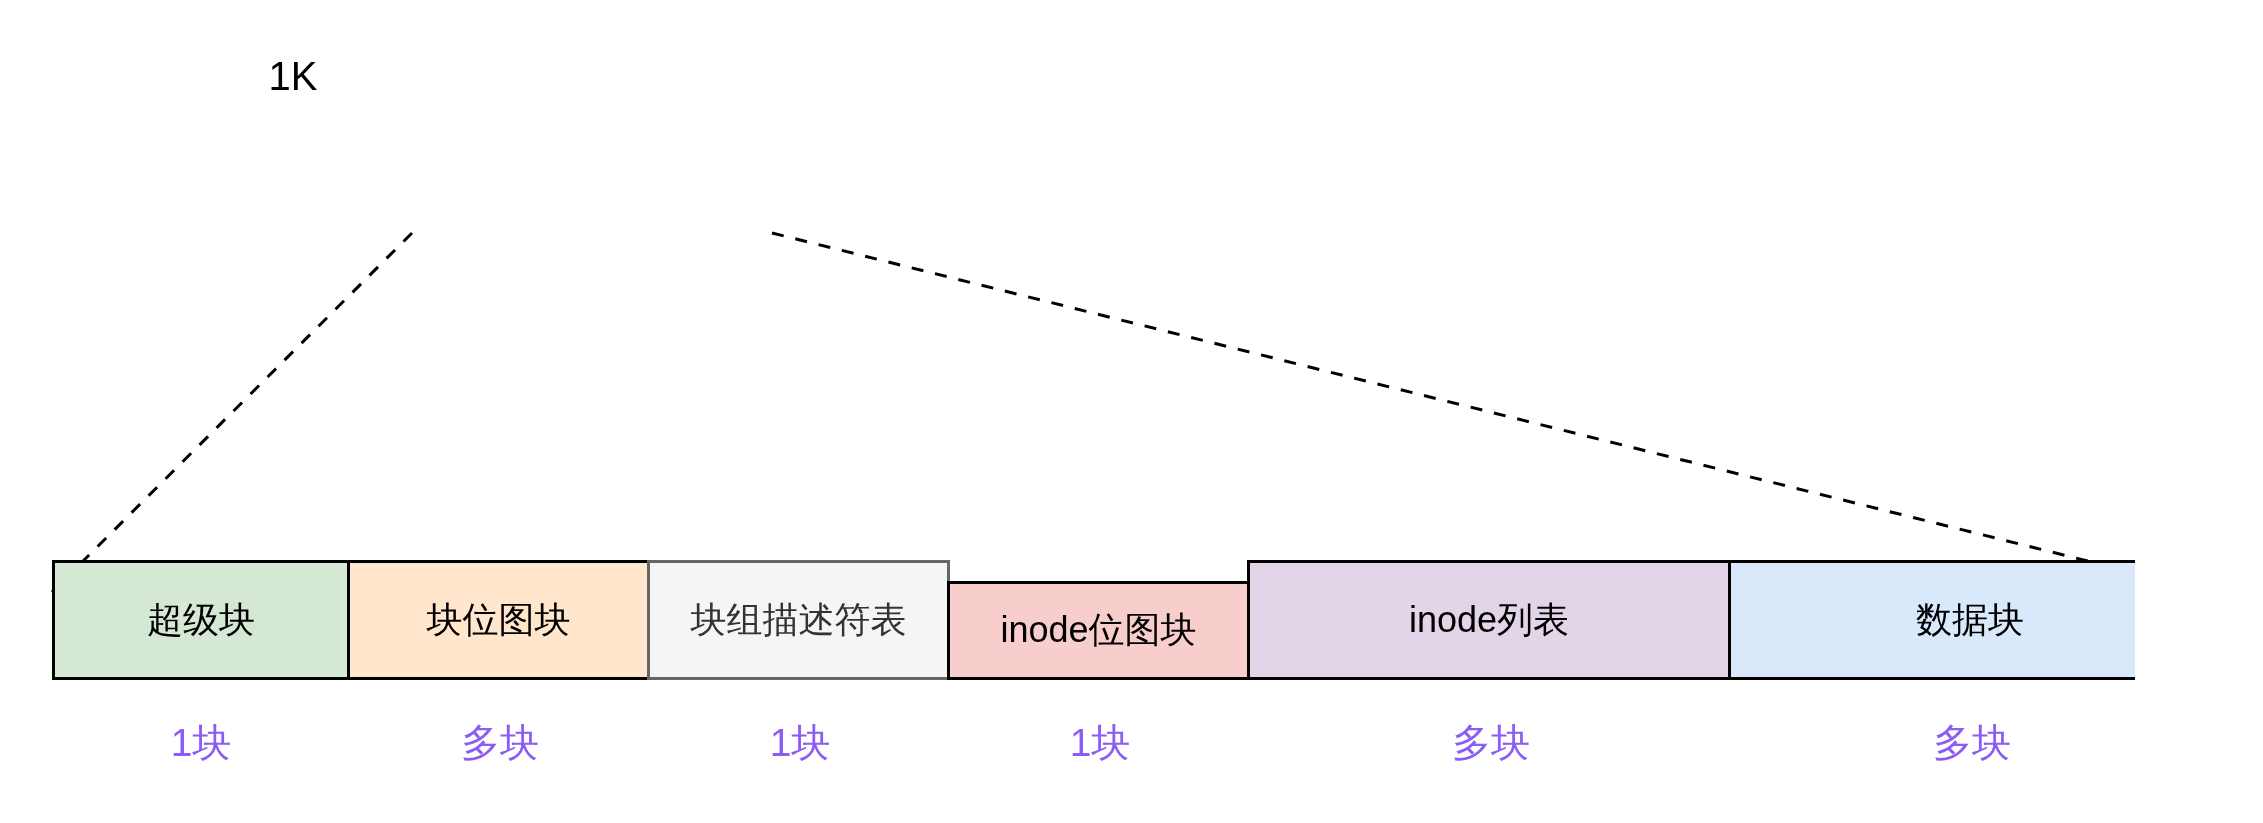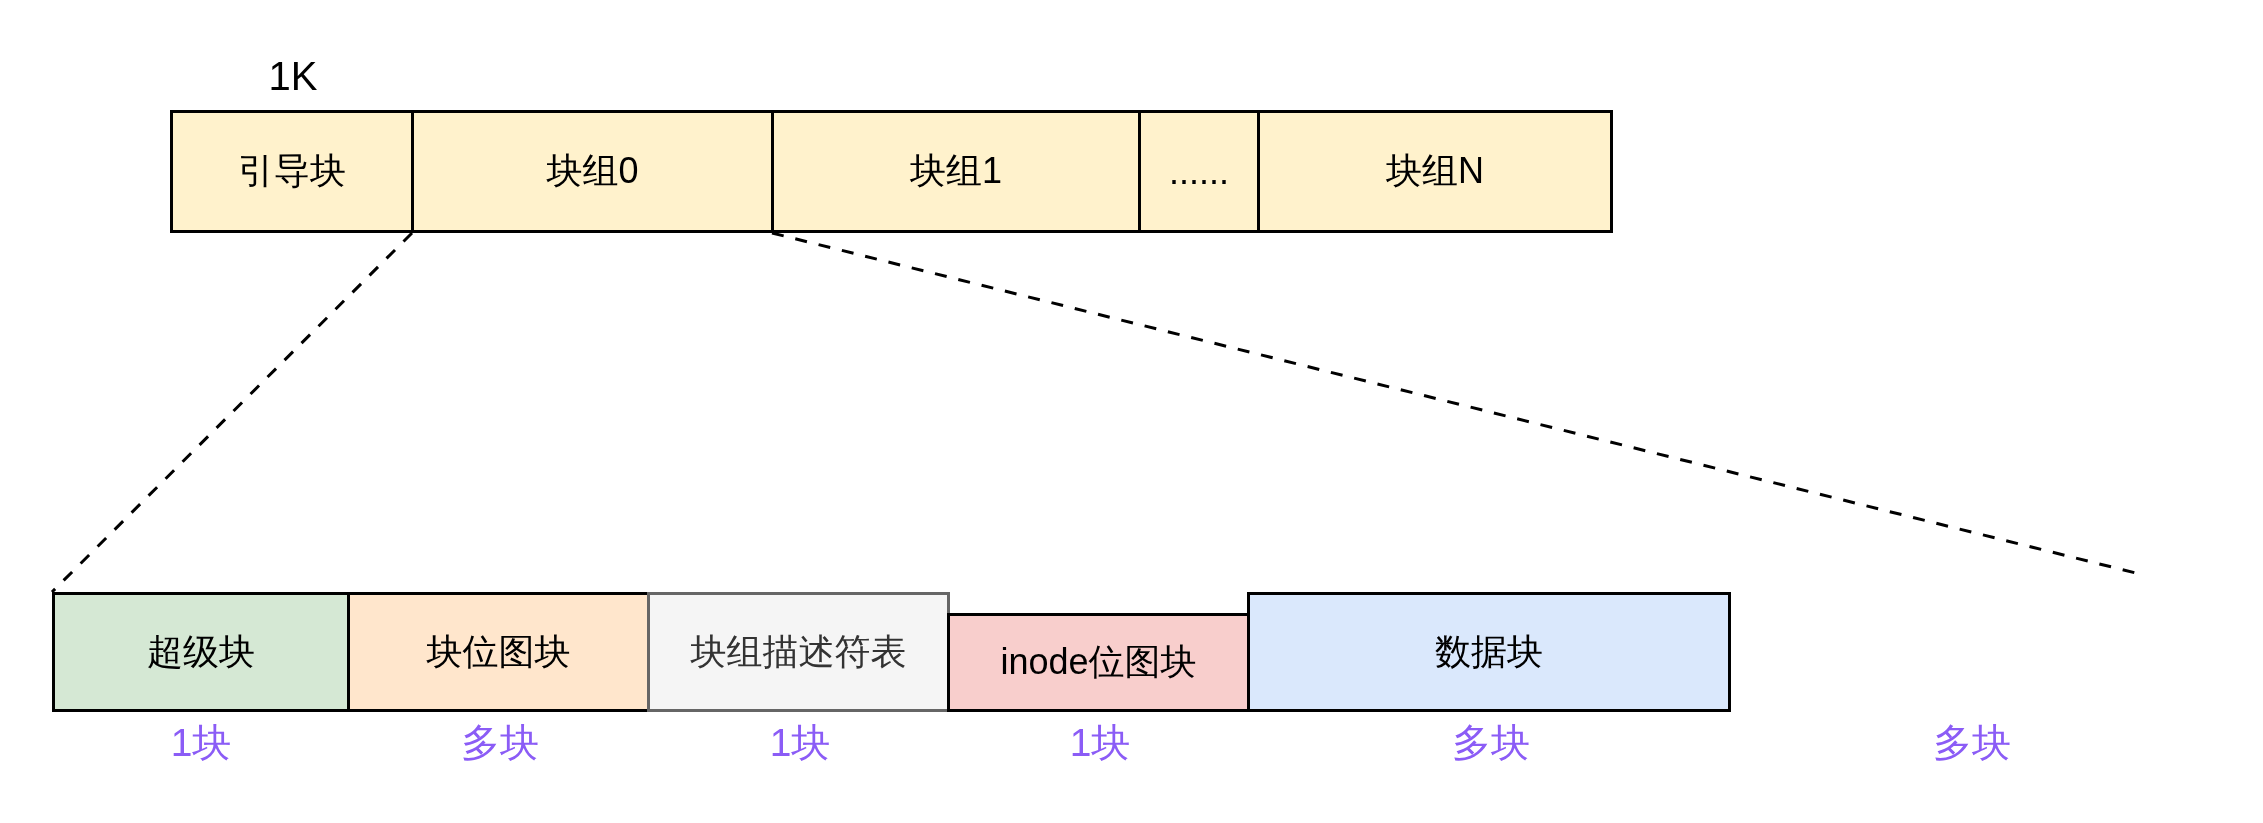--- a/index.html
+++ b/index.html
@@ -49,21 +49,21 @@
     border-right: 3px solid #000000;
     display: flex;
     align-items: center;
     justify-content: center;
     font-size: 36px;
     color: #000000;
   }
   #top-bar .seg:last-child { border-right: none; flex: 1 1 auto; }
   #bottom-bar {
     left: 52px;
-    top: 592px;
+    top: 560px;
     width: 2160px;
     height: 120px;
   }
   #bottom-bar .seg {
     box-sizing: border-box;
     border: 3px solid #000000;
     display: flex;
     align-items: center;
     justify-content: center;
     font-size: 36px;
@@ -85,33 +85,27 @@
 
 <div id="canvas">
 
   <svg id="connector-svg">
     <line x1="412" y1="233" x2="52" y2="592" stroke-width="3" stroke-dasharray="12,12" stroke="#000000"></line>
     <line x1="772" y1="233" x2="2212" y2="592" stroke-width="3" stroke-dasharray="12,12" stroke="#000000"></line>
   </svg>
 
   <div class="size-label">1K</div>
 
-  <div id="top-bar" class="bar">
-    <div class="seg" style="flex: 0 0 241px; background-color: rgb(255, 242, 204);">引导块</div>
-    <div class="seg" style="flex: 0 0 360px; background-color: rgb(255, 242, 204);">块组0</div>
-    <div class="seg" style="flex: 0 0 367px; background-color: rgb(255, 242, 204);">块组1</div>
-    <div class="seg" style="flex: 0 0 119px; background-color: rgb(255, 242, 204);">......</div>
-    <div class="seg" style="background-color: rgb(255, 242, 204);">块组N</div>
-  </div>
 
   <div id="bottom-bar" class="bar">
     <div class="seg" style="flex: 0 0 298px; background-color: rgb(213, 232, 212); border-color: rgb(0, 0, 0); color: rgb(0, 0, 0);">超级块</div>
     <div class="seg" style="flex: 0 0 303px; background-color: rgb(255, 230, 204); border-color: rgb(0, 0, 0); color: rgb(0, 0, 0);">块位图块</div>
     <div class="seg" style="flex: 0 0 303px; background-color: rgb(245, 245, 245); border-color: rgb(102, 102, 102); color: rgb(51, 51, 51);">块组描述符表</div>
     <div class="seg" style="flex: 0 0 303px; background-color: rgb(248, 206, 204); border-color: rgb(0, 0, 0); color: rgb(0, 0, 0); margin-top: 21px;">inode位图块</div>
+    <div class="seg" style="flex: 0 0 484px; background-color: rgb(225, 213, 231); border-color: rgb(0, 0, 0); color: rgb(0, 0, 0);">inode列表</div>
     <div class="seg" style="flex: 0 0 484px; background-color: rgb(218, 232, 252); border-color: rgb(0, 0, 0); color: #000000;">数据块</div>
   </div>
 
   <div class="count-label" style="left:101px;">1块</div>
   <div class="count-label" style="left:400px;">多块</div>
   <div class="count-label" style="left:700px;">1块</div>
   <div class="count-label" style="left:1000px;">1块</div>
   <div class="count-label" style="left:1391px;">多块</div>
   <div class="count-label" style="left:1872px;">多块</div>
 

